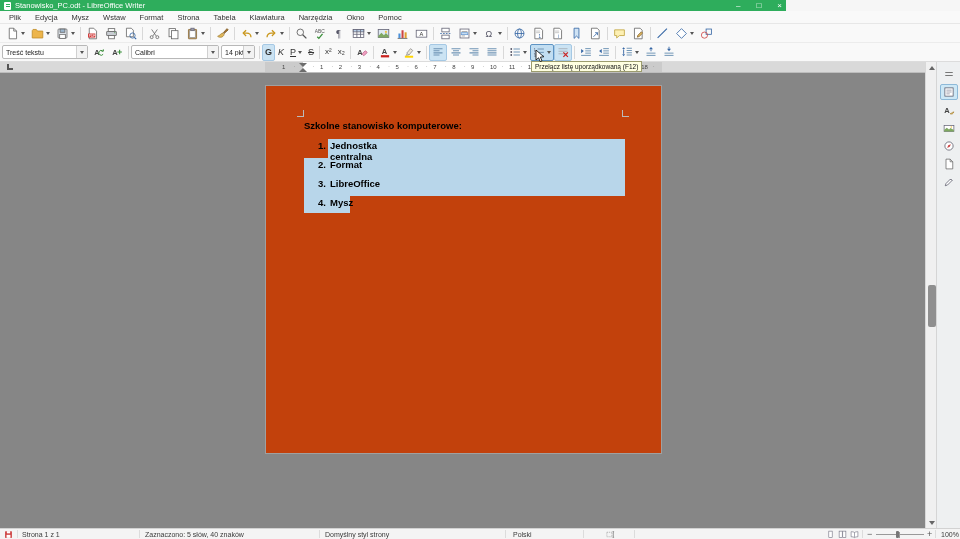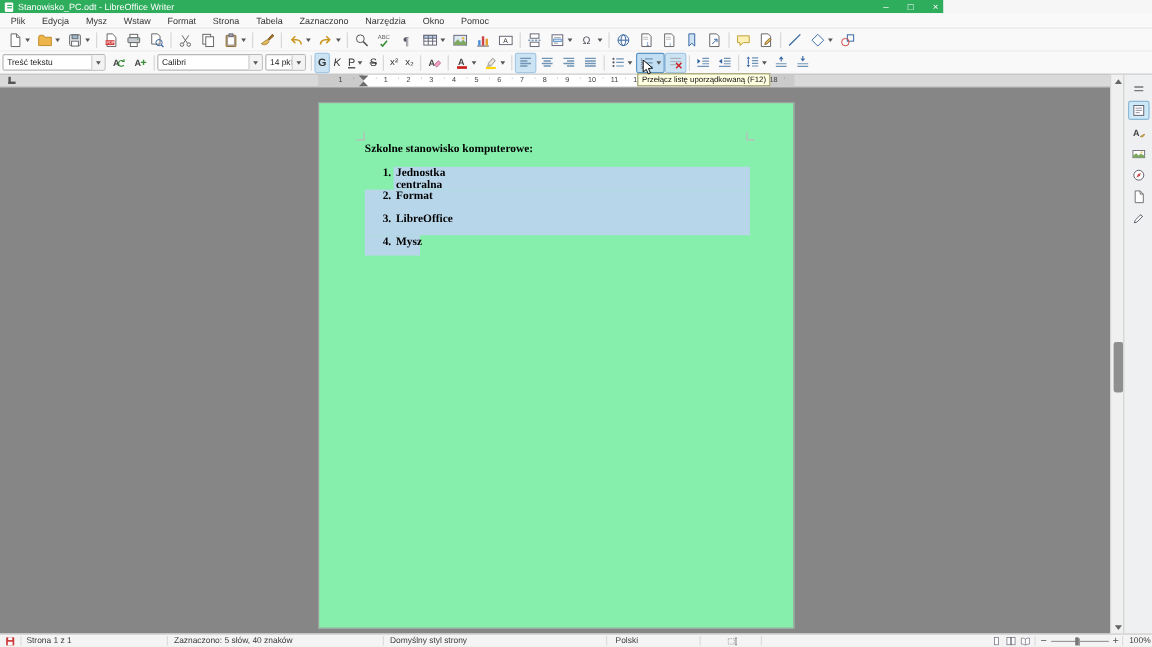--- a/index.html
+++ b/index.html
@@ -40,21 +40,21 @@
   .ruler { position:absolute; left:0; top:0; width:925px; height:11px; background:#d9d9d9; border-bottom:1px solid #bdbdbd; overflow:hidden; }
   .ruler .marg { position:absolute; top:0; height:11px; background:#cbcbcb; }
   .ruler .textzone { position:absolute; top:0; height:11px; background:#ffffff; }
   .rnum { position:absolute; top:2px; font-size:6px; color:#444; }
   .rdot { position:absolute; top:1px; font-size:6px; color:#777; }
   .tabsel { position:absolute; left:7px; top:2px; width:6px; height:6px; border-left:2px solid #555; border-bottom:2px solid #555; }
   .indtop { position:absolute; width:0; height:0; border-left:4px solid transparent; border-right:4px solid transparent; border-top:4.5px solid #6d6d6d; top:1px; }
   .indbot { position:absolute; width:0; height:0; border-left:4px solid transparent; border-right:4px solid transparent; border-bottom:4.5px solid #6d6d6d; top:6px; }
 
   .docarea { position:absolute; left:0; top:11px; width:925px; height:455px; background:#868686; }
-  .page { position:absolute; left:265px; top:12px; width:397px; height:439px; background:#86efac; border:1px solid #a0a0a0;font-family:Liberation Serif, serif; }
+  .page { position:absolute; left:265px; top:12px; width:397px; height:369px; background:#c2410c; border:1px solid #a0a0a0; }
   .cmark { position:absolute; width:7px; height:7px; }
   .cmark.l { left:31px; top:24px; border-right:1px solid #bbb; border-bottom:1px solid #bbb; }
   .cmark.r { left:356px; top:24px; border-left:1px solid #bbb; border-bottom:1px solid #bbb; }
   .selrect { position:absolute; background:#b8d6ea; }
   .sel1 { left:62px; top:53px; width:297px; height:19px; }
   .sel2 { left:38px; top:72px; width:321px; height:38px; }
   .sel3 { left:38px; top:110px; width:46px; height:17px; }
   .heading { position:absolute; left:38px; top:34px; font-size:9.5px; font-weight:bold; color:#000; }
   .dlist { position:absolute; left:0; top:54px; width:397px; }
   .lrow { position:absolute; left:0; height:19px; display:flex; font-size:9.5px; font-weight:bold; color:#000; }
@@ -368,21 +368,21 @@
   </div>
 
   <div class="menubar" id="menubar">
       <span class="menu-item">Plik</span>
       <span class="menu-item">Edycja</span>
       <span class="menu-item">Mysz</span>
       <span class="menu-item">Wstaw</span>
       <span class="menu-item">Format</span>
       <span class="menu-item">Strona</span>
       <span class="menu-item">Tabela</span>
-      <span class="menu-item">Zaznaczono</span>
+      <span class="menu-item">Klawiatura</span>
       <span class="menu-item">Narzędzia</span>
       <span class="menu-item">Okno</span>
       <span class="menu-item">Pomoc</span>
     </div>
 
   <div class="toolbar tb1" id="toolbar1">
       <span class="tbtn">
         <svg class="icn">
           <use href="#sym-doc"></use>
         </svg>

